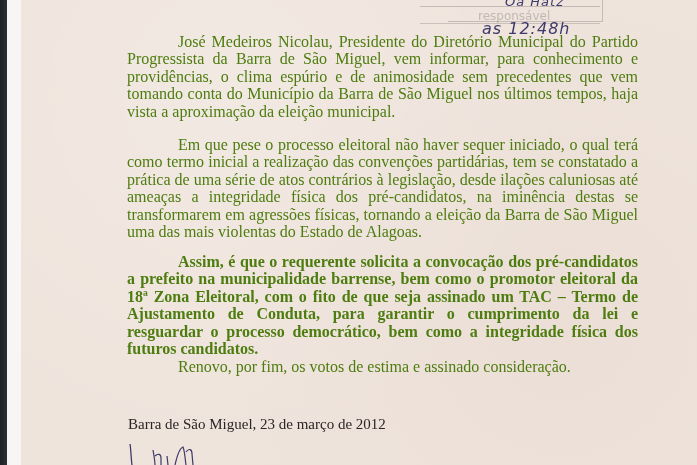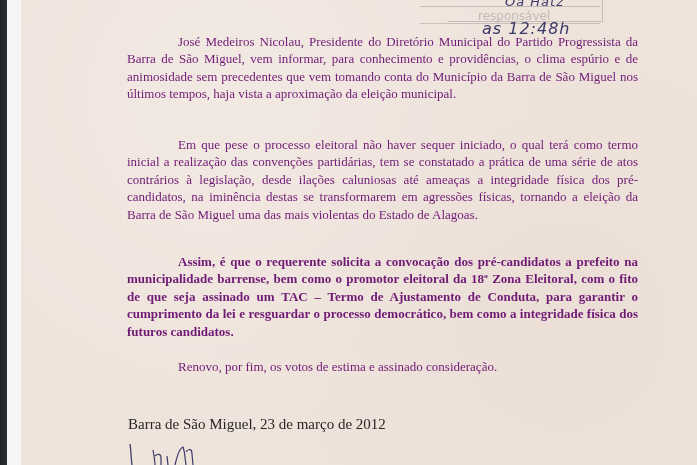--- a/index.html
+++ b/index.html
@@ -46,21 +46,21 @@
     position: absolute; left: 478px; top: 9px;
     font-family: "DejaVu Sans", sans-serif; font-size: 12px; color: rgba(140,130,130,0.45);
   }
   .stamp-number {
     position: absolute; left: 482px; top: 19px;
     font-family: "DejaVu Sans", sans-serif; font-size: 16px; color: #3d3a6a;
     font-style: italic; letter-spacing: 1px;
   }
   .text {
     position: absolute; left: 127px; width: 511px;
-    font-size: 13px; line-height: 17.4px; color: #701a75;
+    font-size: 16px; line-height: 17.4px; color: #4d7c0f;
     text-align: justify;
   }
   .text .ind { text-indent: 51px; margin: 0; }
   .p1 { top: 33px; }
   .p2 { top: 136px; }
   .p3 { top: 253px; font-weight: bold; }
   .p4 { top: 358px; }
   .date {
     position: absolute; left: 128px; top: 416px;
     font-size: 15px; color: #2b2524;

